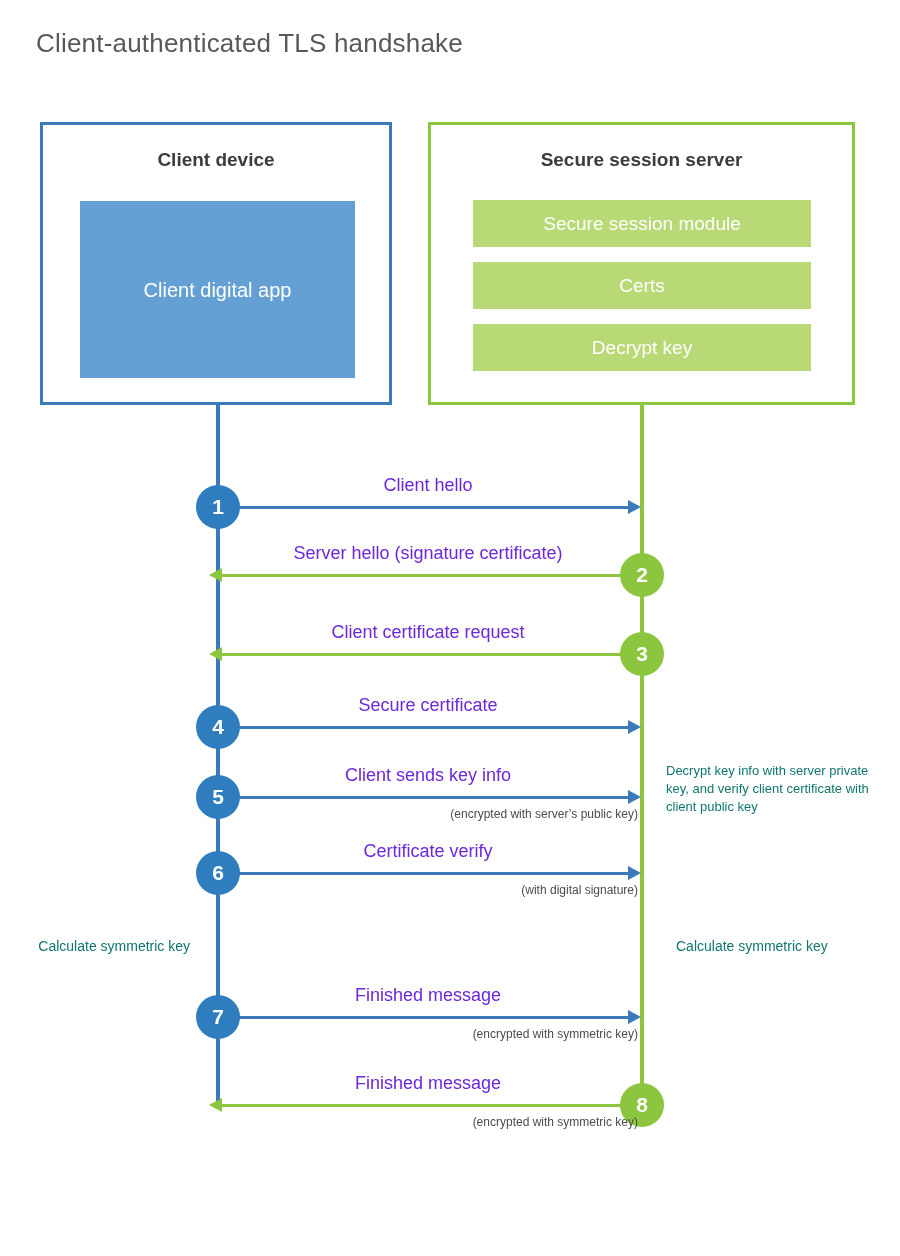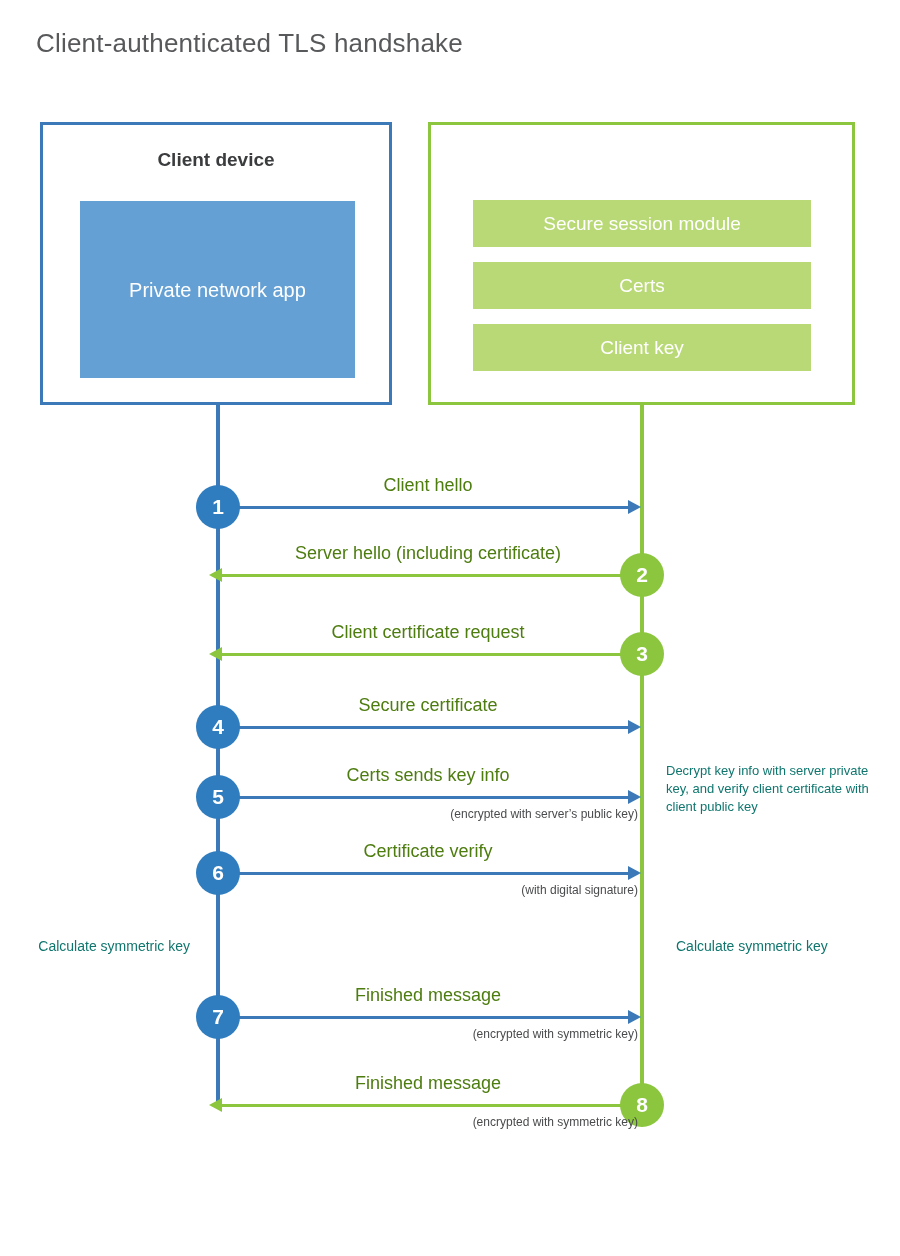--- a/index.html
+++ b/index.html
@@ -173,21 +173,21 @@
   .step.blue .step-badge { background: #2f7cbe; left: 196px; }
   .step.green .step-badge { background: #8cc63e; left: 620px; }
 
   
   .step-label {
     position: absolute;
     left: 218px;
     width: 420px;
     text-align: center;
     font-size: 18px;
-    color: #4d7c0f;
+    color: #6d28d9;
     top: -32px;
     white-space: nowrap;
   }
   .step-sublabel {
     position: absolute;
     left: 218px;
     width: 420px;
     text-align: right;
     font-size: 12px;
     color: #4a4b4d;
@@ -226,51 +226,52 @@
   }
 </style>
 </head>
 <body>
 
 <div id="page-title">Client-authenticated TLS handshake</div>
 
 <div class="entity-box" id="client-box">
   <div class="entity-title">Client device</div>
   <div id="client-app-block">
-    <div class="block-label">Private network app</div>
+    <div class="block-label">Client digital app</div>
   </div>
 </div>
 
 <div class="entity-box" id="server-box">
+  <div class="entity-title">Secure session server</div>
   <div class="server-bar" id="server-bar-1">
     <div class="block-label">Certs</div>
   </div>
   <div class="server-bar" id="server-bar-0">
     <div class="block-label">Secure session module</div>
   </div>
   <div class="server-bar" id="server-bar-2">
-    <div class="block-label">Client key</div>
+    <div class="block-label">Decrypt key</div>
   </div>
 </div>
 
 <div class="lifeline" id="lifeline-client"></div>
 <div class="lifeline" id="lifeline-server"></div>
 
 <div id="sequence-area">
 
   <div class="step blue dir-right" style="top:507px">
     <div class="step-label">Client hello</div>
     <div class="arrow-line"></div>
     <div class="arrow-head"></div>
     <div class="step-badge">1</div>
     <div class="step-sublabel"></div>
   </div>
 
   <div class="step green dir-left" style="top:575px">
-    <div class="step-label">Server hello (including certificate)</div>
+    <div class="step-label">Server hello (signature certificate)</div>
     <div class="arrow-line"></div>
     <div class="arrow-head"></div>
     <div class="step-badge">2</div>
     <div class="step-sublabel"></div>
   </div>
 
   <div class="step green dir-left" style="top:654px">
     <div class="step-label">Client certificate request</div>
     <div class="arrow-line"></div>
     <div class="arrow-head"></div>
@@ -280,21 +281,21 @@
 
   <div class="step blue dir-right" style="top:727px">
     <div class="step-label">Secure certificate</div>
     <div class="arrow-line"></div>
     <div class="arrow-head"></div>
     <div class="step-badge">4</div>
     <div class="step-sublabel"></div>
   </div>
 
   <div class="step blue dir-right" style="top:797px">
-    <div class="step-label">Certs sends key info</div>
+    <div class="step-label">Client sends key info</div>
     <div class="arrow-line"></div>
     <div class="arrow-head"></div>
     <div class="step-badge">5</div>
     <div class="step-sublabel">(encrypted with server’s public key)</div>
   </div>
 
   <div class="step blue dir-right" style="top:873px">
     <div class="step-label">Certificate verify</div>
     <div class="arrow-line"></div>
     <div class="arrow-head"></div>

